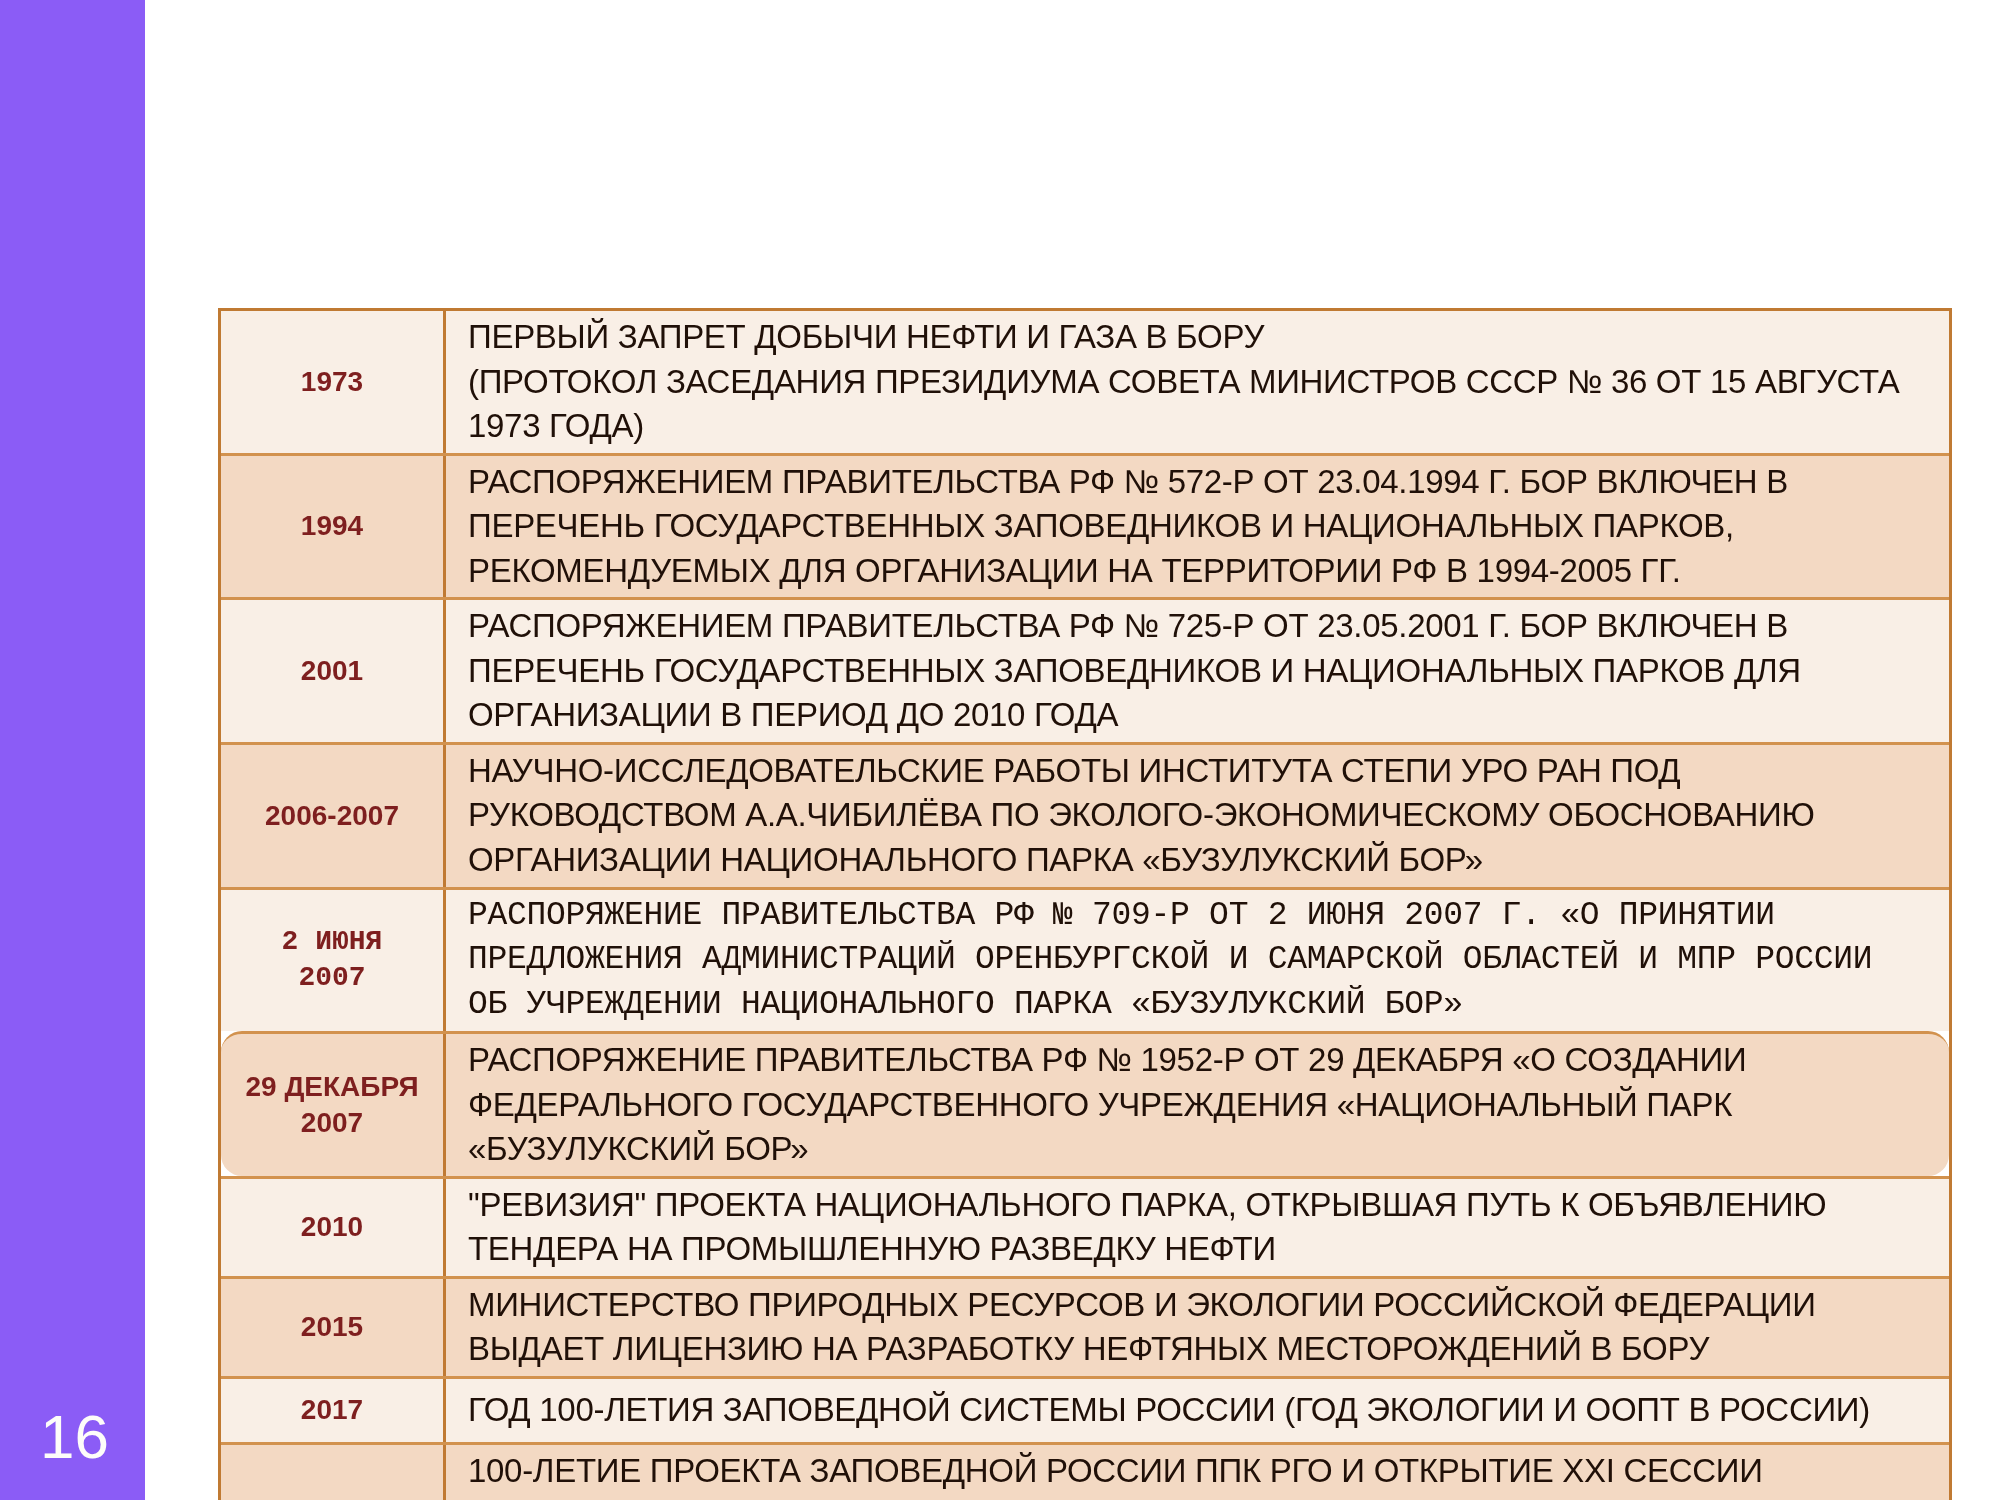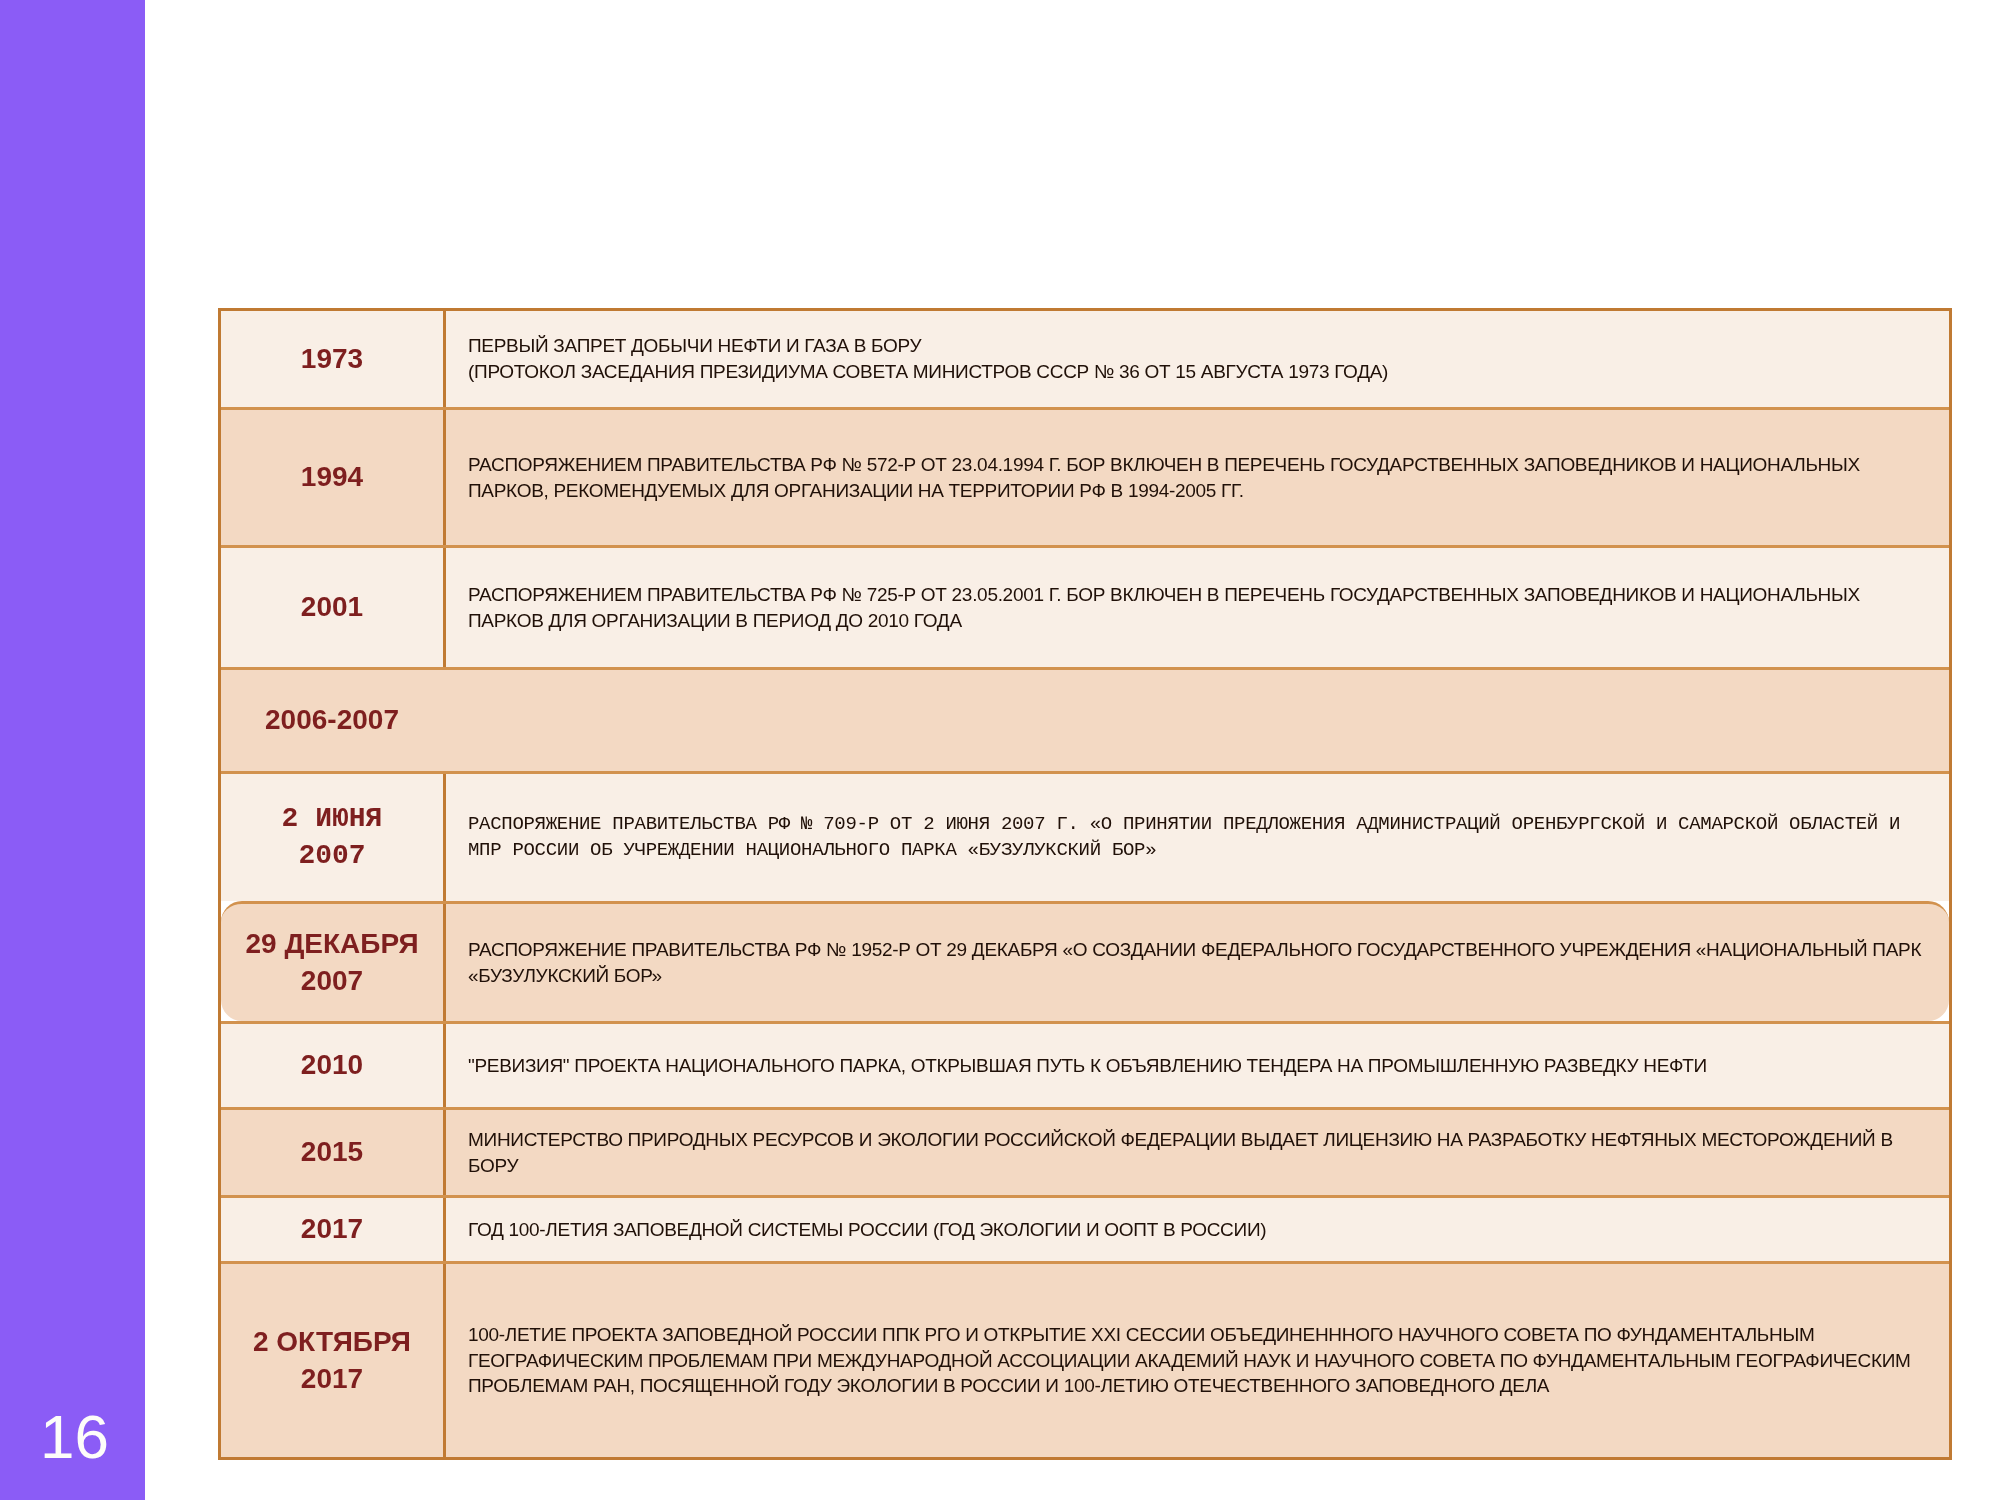--- a/index.html
+++ b/index.html
@@ -88,22 +88,22 @@
     line-height: 1.3;
     box-sizing: border-box;
     padding: 8px 10px;
   }
   .event-cell {
     flex: 1 1 auto;
     display: flex;
     align-items: center;
     border-left: 3px solid #c07a33;
     box-sizing: border-box;
-    padding: 10px 22px;
-    font-size: 19px;
+    padding: 4px 22px;
+    font-size: 33px;
     font-weight: 400;
     color: #201008;
     line-height: 1.35;
     letter-spacing: -0.3px;
     white-space: pre-line;
   }
 </style>
 </head>
 <body>
 
@@ -125,20 +125,21 @@
         <div class="t-row">
     <div class="date-cell">1994</div>
     <div class="event-cell">РАСПОРЯЖЕНИЕМ ПРАВИТЕЛЬСТВА РФ № 572-Р ОТ 23.04.1994 Г. БОР ВКЛЮЧЕН В ПЕРЕЧЕНЬ ГОСУДАРСТВЕННЫХ ЗАПОВЕДНИКОВ И НАЦИОНАЛЬНЫХ ПАРКОВ, РЕКОМЕНДУЕМЫХ ДЛЯ ОРГАНИЗАЦИИ НА ТЕРРИТОРИИ РФ В 1994-2005 ГГ.</div>
   </div>
         <div class="t-row">
     <div class="date-cell">2001</div>
     <div class="event-cell">РАСПОРЯЖЕНИЕМ ПРАВИТЕЛЬСТВА РФ № 725-Р ОТ 23.05.2001 Г. БОР ВКЛЮЧЕН В ПЕРЕЧЕНЬ ГОСУДАРСТВЕННЫХ ЗАПОВЕДНИКОВ И НАЦИОНАЛЬНЫХ ПАРКОВ ДЛЯ ОРГАНИЗАЦИИ В ПЕРИОД ДО 2010 ГОДА</div>
   </div>
         <div class="t-row">
     <div class="date-cell">2006-2007</div>
+    <div class="event-cell">НАУЧНО-ИССЛЕДОВАТЕЛЬСКИЕ РАБОТЫ ИНСТИТУТА СТЕПИ УРО РАН ПОД РУКОВОДСТВОМ А.А.ЧИБИЛЁВА ПО ЭКОЛОГО-ЭКОНОМИЧЕСКОМУ ОБОСНОВАНИЮ ОРГАНИЗАЦИИ НАЦИОНАЛЬНОГО ПАРКА «БУЗУЛУКСКИЙ БОР»</div>
   </div>
         <div class="t-row">
     <div class="date-cell">2 ИЮНЯ
 2007</div>
     <div class="event-cell">РАСПОРЯЖЕНИЕ ПРАВИТЕЛЬСТВА РФ № 709-Р ОТ 2 ИЮНЯ 2007 Г. «О ПРИНЯТИИ ПРЕДЛОЖЕНИЯ АДМИНИСТРАЦИЙ ОРЕНБУРГСКОЙ И САМАРСКОЙ ОБЛАСТЕЙ И МПР РОССИИ ОБ УЧРЕЖДЕНИИ НАЦИОНАЛЬНОГО ПАРКА «БУЗУЛУКСКИЙ БОР»</div>
   </div>
         <div class="t-row">
     <div class="date-cell">29 ДЕКАБРЯ
 2007</div>
     <div class="event-cell">РАСПОРЯЖЕНИЕ ПРАВИТЕЛЬСТВА РФ № 1952-Р ОТ 29 ДЕКАБРЯ «О СОЗДАНИИ ФЕДЕРАЛЬНОГО ГОСУДАРСТВЕННОГО УЧРЕЖДЕНИЯ «НАЦИОНАЛЬНЫЙ ПАРК «БУЗУЛУКСКИЙ БОР»</div>

